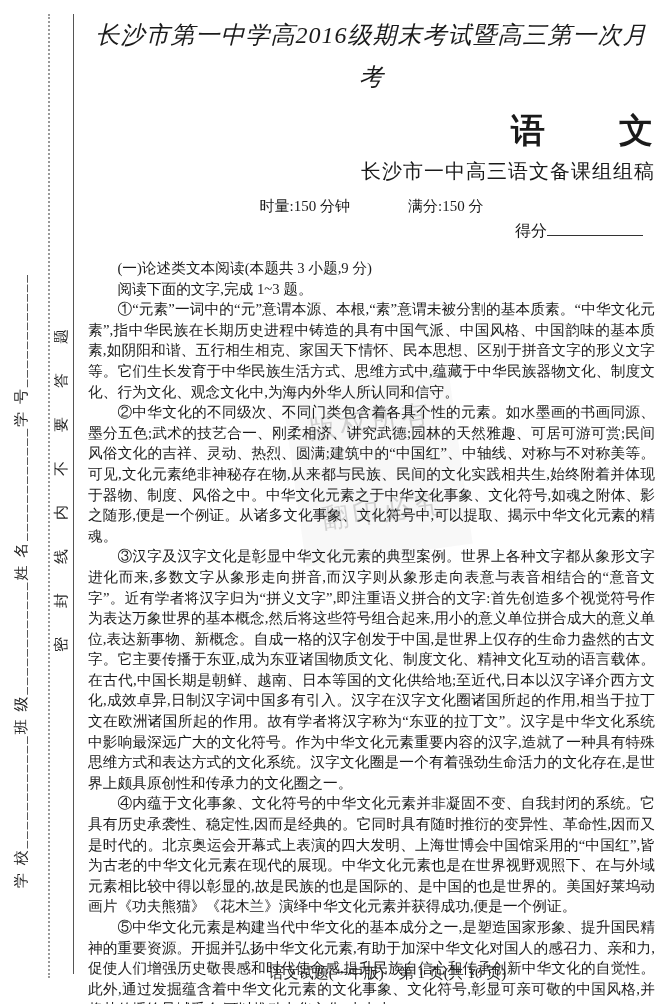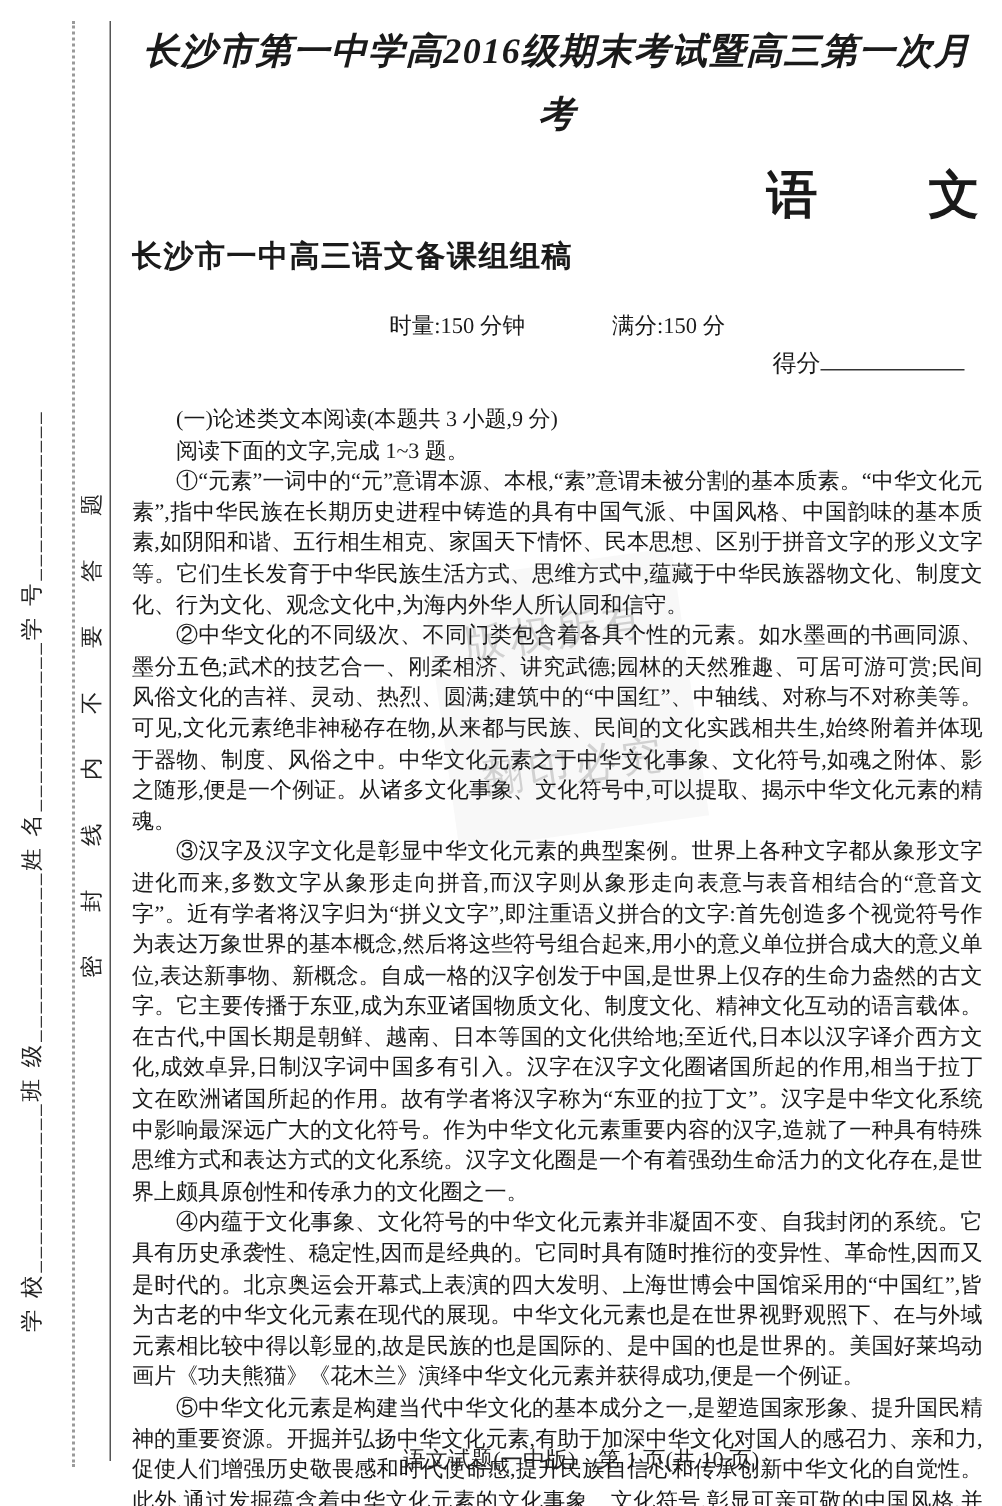--- a/index.html
+++ b/index.html
@@ -37,33 +37,33 @@
     transform:rotate(-8deg);pointer-events:none;
   }
   .watermark div{
     font-size:27px;color:rgba(120,120,120,0.30);letter-spacing:4px;
     font-family:"Liberation Sans",sans-serif;
   }
   
   .main{position:absolute;left:88px;top:14px;width:567px;}
   .exam-title{
     margin:0;text-align:center;font-size:24px;line-height:42px;
-    font-weight:bold;font-style:italic;letter-spacing:1px;
+    font-weight:normal;font-style:italic;letter-spacing:1px;
     font-family:"Liberation Serif",serif;
   }
   .subject-title{
     margin:10px 0 0 0;text-align:right;font-size:34px;line-height:44px;
     font-weight:bold;font-family:"Liberation Sans",sans-serif;letter-spacing:2px;
   }
   .subtitle{
-    margin:6px 0 0 0;text-align:left;font-size:20px;line-height:26px;
-    font-weight:bold;font-family:"Liberation Sans",sans-serif;letter-spacing:1px;
+    margin:6px 0 0 0;text-align:right;font-size:20px;line-height:26px;
+    font-weight:normal;font-family:"Liberation Sans",sans-serif;letter-spacing:1px;
   }
   .meta-row{
-    margin-top:24px;text-align:center;font-size:15px;line-height:20px;
+    margin-top:12px;text-align:center;font-size:15px;line-height:20px;
   }
   .meta-row .gap{display:inline-block;width:58px;}
   .score-row{
     margin-top:4px;text-align:right;padding-right:12px;font-size:16px;
     line-height:22px;font-family:"Liberation Sans",sans-serif;
   }
   .score-line{
     display:inline-block;width:96px;border-bottom:1px solid #333;height:14px;
   }
   

